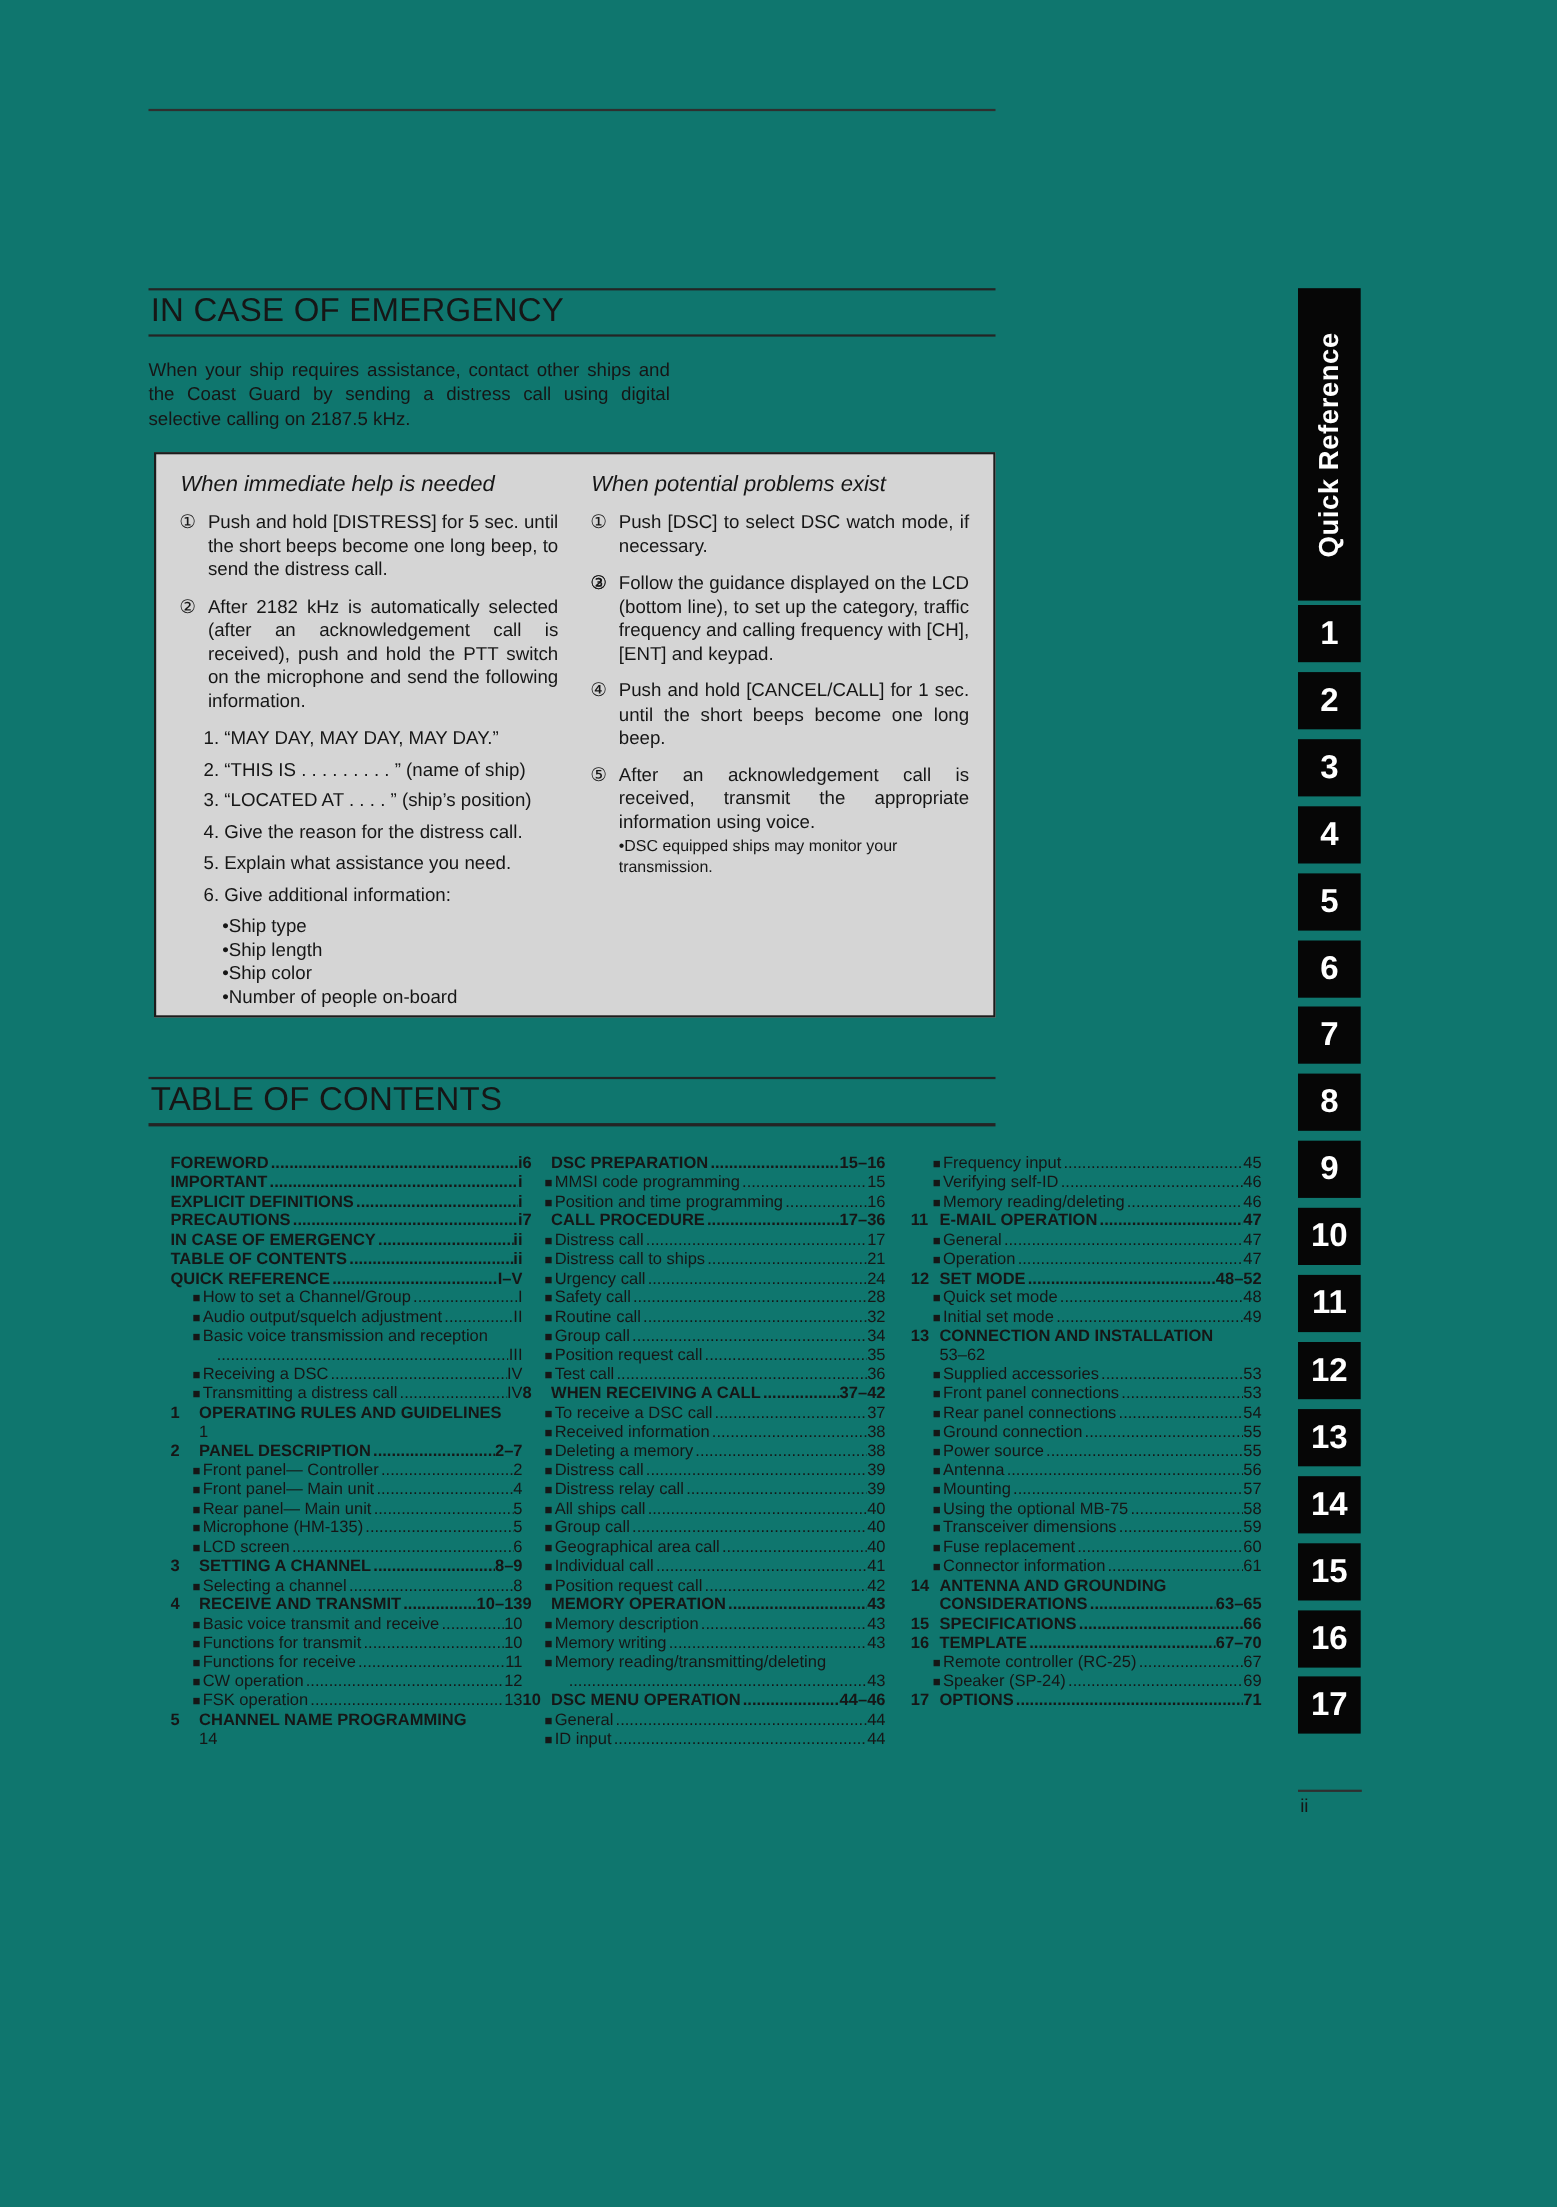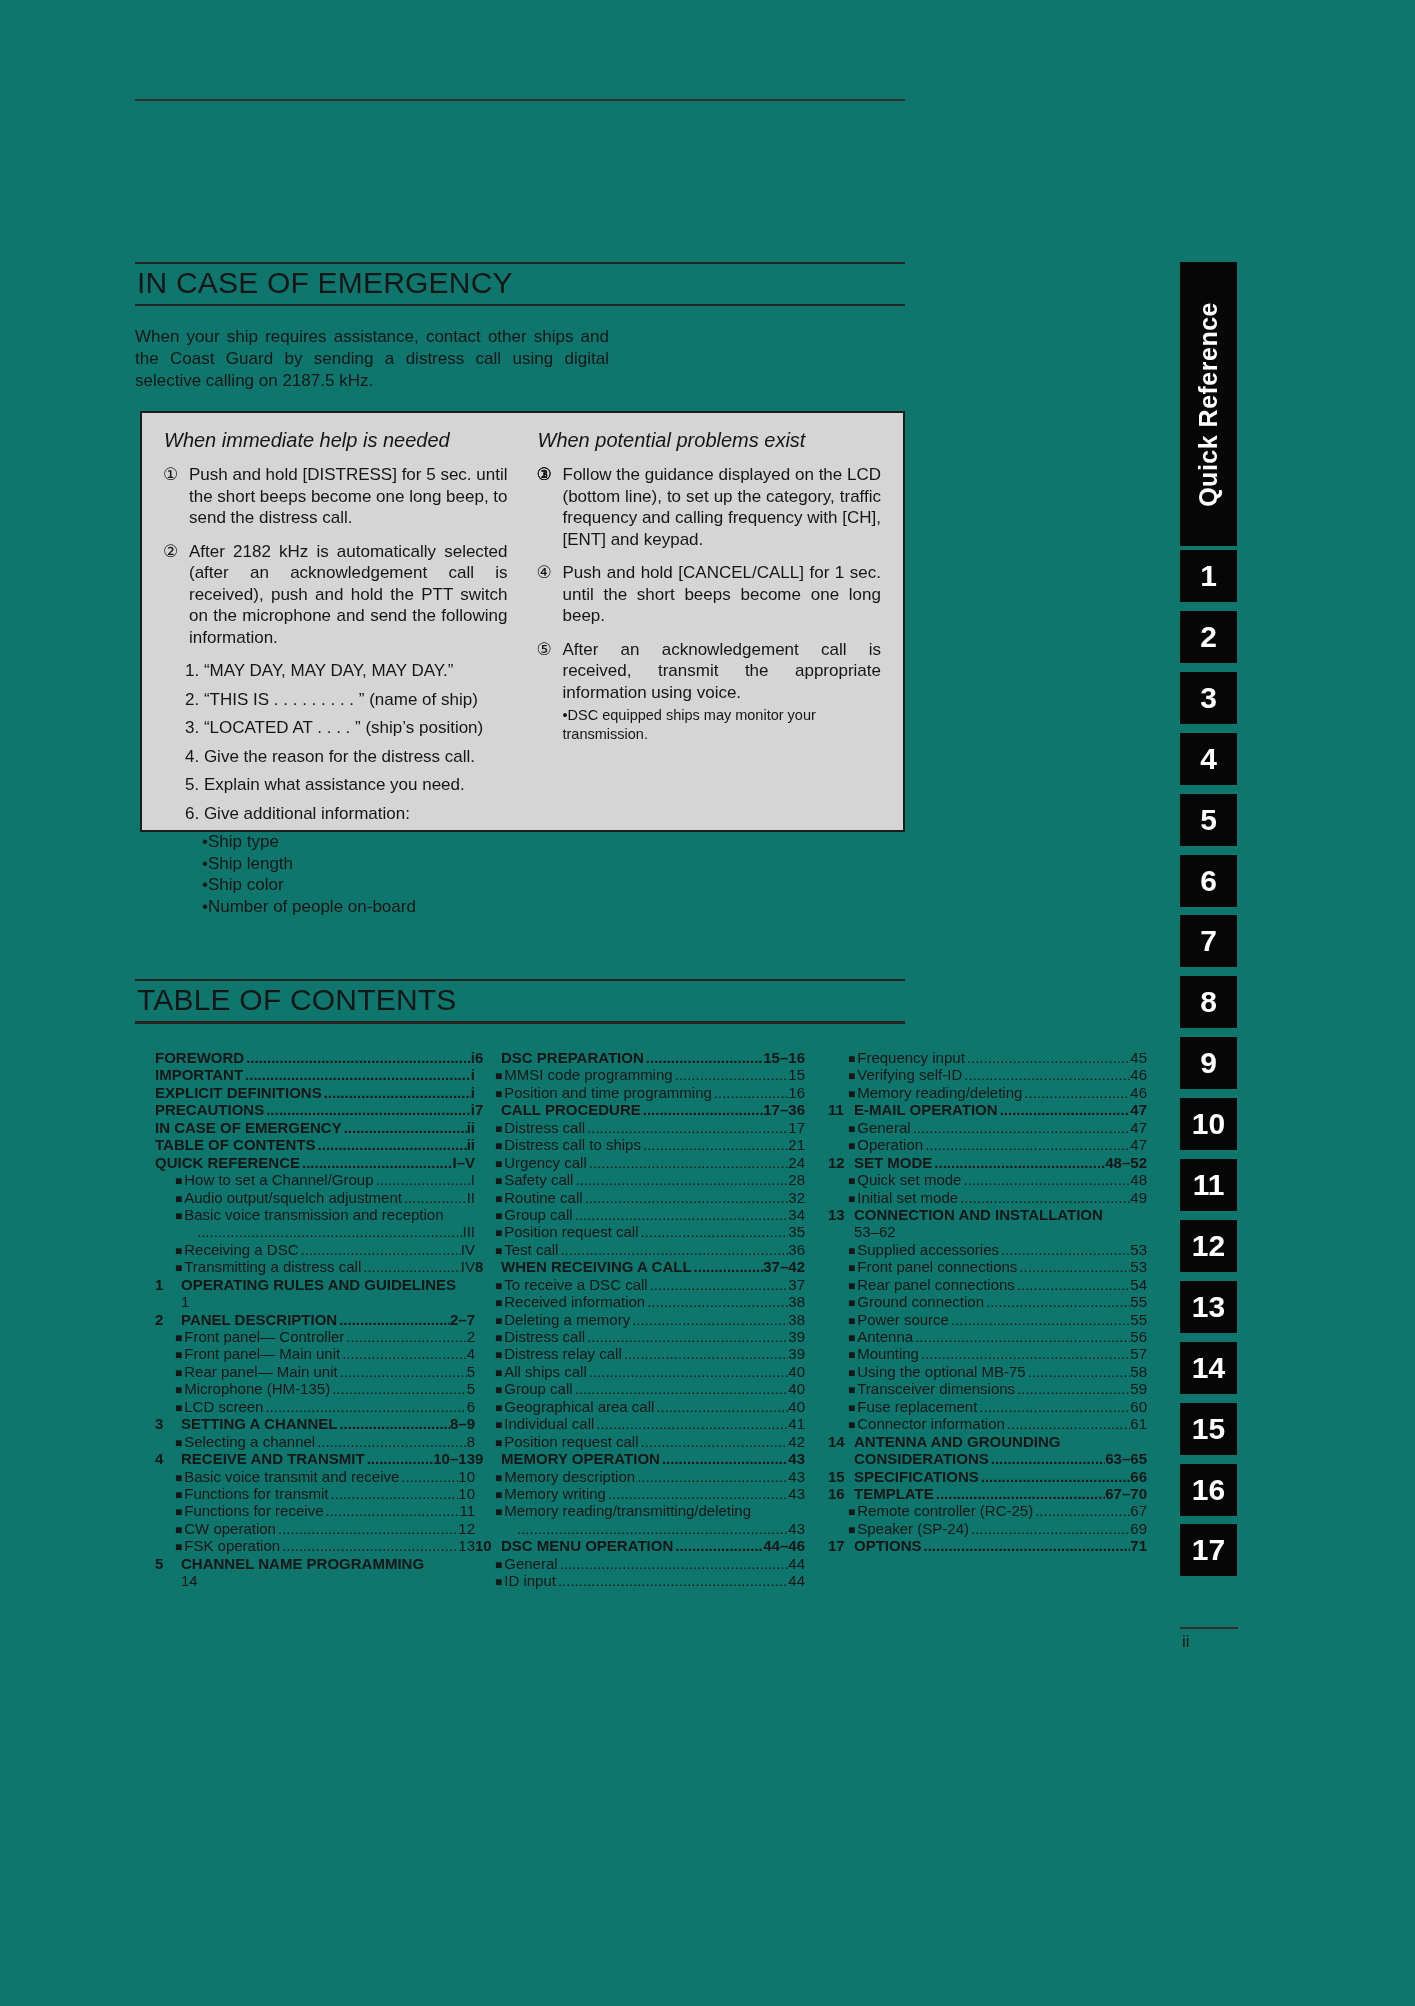--- a/index.html
+++ b/index.html
@@ -8,21 +8,21 @@
 
   .top-rule{position:absolute;left:135px;top:99px;width:770px;height:2px;background:#2f2f2f;}
 
   .sec-head{position:absolute;left:135px;width:770px;border-top:2px solid #242424;border-bottom:2px solid #242424;box-sizing:border-box;}
   .sec-head h1{font-size:30px;font-weight:400;margin:2px 0 4px 2px;letter-spacing:0.2px;}
   .em-head{top:262px;}
   .toc-head{top:979px;border-bottom-width:3px;}
 
   .intro{position:absolute;left:135px;top:326px;width:474px;font-size:17px;line-height:22px;text-align:justify;margin:0;}
 
-  .graybox{position:absolute;left:140px;top:411px;width:765px;height:421px;background:#d5d5d5;
+  .graybox{position:absolute;left:140px;top:411px;width:765px;height:514px;background:#d5d5d5;
            border:2px solid #1c1c1c;box-sizing:border-box;display:flex;gap:30px;padding:14px 22px;}
   .em-col{flex:1;min-width:0;}
   .em-h{font-style:italic;font-size:20px;margin:2px 0 12px 0;}
   .step{position:relative;padding-left:25px;margin-bottom:12px;font-size:17px;line-height:21.5px;text-align:justify;}
   .circ{position:absolute;left:-1px;top:0;font-size:17px;}
   .note{font-size:14.5px;line-height:19px;padding-left:25px;margin:-9px 0 12px 0;}
   .numitem{padding-left:21px;font-size:17px;line-height:21.5px;margin-bottom:7px;}
   .bullitem{padding-left:38px;font-size:17px;line-height:21.5px;}
 
   .toc-cols{position:absolute;left:155px;top:1049px;width:1012px;display:flex;}
@@ -75,21 +75,21 @@
         <div class="numitem">4. Give the reason for the distress call.</div>
         <div class="numitem">5. Explain what assistance you need.</div>
         <div class="numitem">6. Give additional information:</div>
         <div class="bullitem">•Ship type</div>
         <div class="bullitem">•Ship length</div>
         <div class="bullitem">•Ship color</div>
         <div class="bullitem">•Number of people on-board</div>
       </div>
     <div class="em-col" id="em-col-1">
         <div class="em-h">When potential problems exist</div>
-        <div class="step"><span class="circ">①</span></div>
+        <div class="step"><span class="circ">①</span><span class="stext">Push [DSC] to select DSC watch mode, if necessary.</span></div>
         <div class="step"><span class="circ">②</span></div>
         <div class="step"><span class="circ">③</span><span class="stext">Follow the guidance displayed on the LCD (bottom line), to set up the category, traffic frequency and calling frequency with [CH], [ENT] and keypad.</span></div>
         <div class="step"><span class="circ">④</span><span class="stext">Push and hold [CANCEL/CALL] for 1 sec. until the short beeps become one long beep.</span></div>
         <div class="step"><span class="circ">⑤</span><span class="stext">After an acknowledgement call is received, transmit the appropriate information using voice.</span></div>
         <div class="note">•DSC equipped ships may monitor your transmission.</div>
       </div>
   </div>
 
   <div class="sec-head toc-head">
     <h1>TABLE OF CONTENTS</h1>

